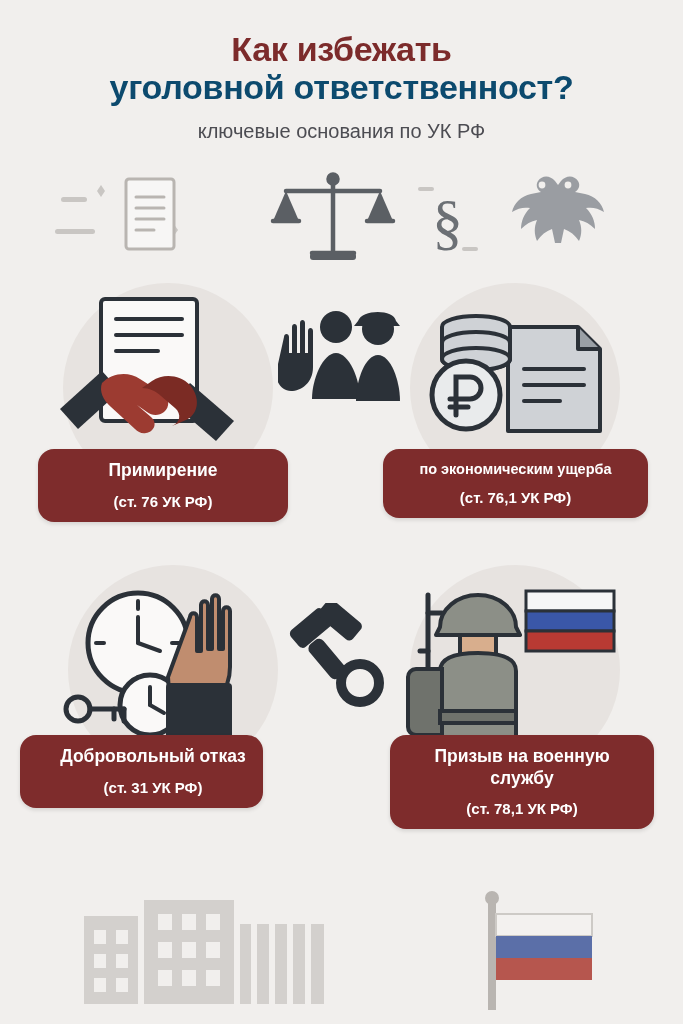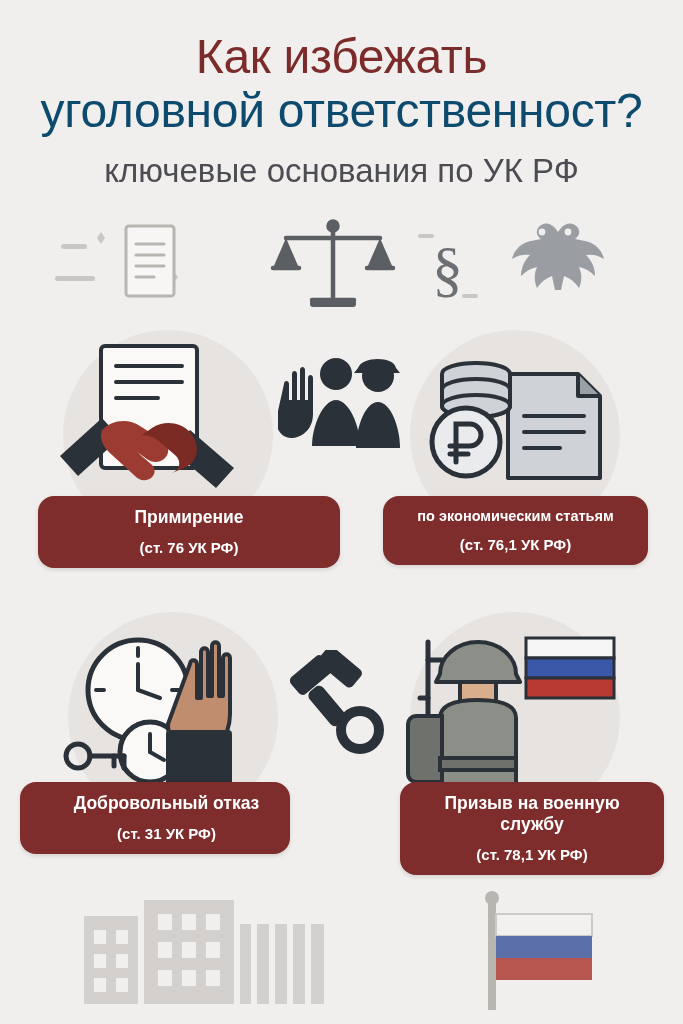--- a/index.html
+++ b/index.html
@@ -20,32 +20,32 @@
     inset: 0;
     background: #f1efed;
   }
 
   
   .title-block {
     padding-top: 30px;
     text-align: center;
   }
   .title-line {
-    font-size: 48px;
-    font-weight: normal;
+    font-size: 34px;
+    font-weight: bold;
     color: #7c2b2b;
     line-height: 1.12;
     letter-spacing: -0.3px;
   }
   .title-line.l2 {
     color: #0c4a6e;
   }
   .subtitle {
     margin-top: 14px;
-    font-size: 33px;
+    font-size: 20px;
     color: #4c4c52;
     font-weight: normal;
   }
 
   
   .deco-strip {
     position: relative;
     height: 110px;
     margin-top: 26px;
   }
@@ -194,21 +194,21 @@
           <line x1="78" y1="68" x2="120" y2="68"></line>
         </g>
 
         <path d="M22 126 l42 -38 18 20 -42 38 z" fill="#2b3138"></path>
 
         <path d="M196 138 l-44 -38 -18 20 44 38 z" fill="#2b3138"></path>
 
         <path d="M64 100 c10 -10 26 -12 38 -4 l22 14 c8 5 8 14 2 19 c-5 4 -12 4 -17 0 l-10 -7 14 12 c7 6 3 15 -5 16 c-4 1 -8 -1 -11 -4 l-24 -22 c-8 -7 -12 -16 -9 -24 z" fill="#9c3b31"></path>
         <path d="M152 102 c-10 -10 -26 -12 -38 -4 l-10 7 c7 0 14 3 19 8 l14 12 c7 6 5 15 -3 18 l14 -6 c11 -5 16 -20 4 -35 z" fill="#7b2b24"></path>
       </svg>
-      <div class="label" style="left:0px; top:166px; width:302px;">
+      <div class="label" style="left:0px; top:166px; width:250px;">
         <span class="l-main">Примирение</span>
         <span class="l-art">(ст. 76 УК РФ)</span>
       </div>
     </div>
 
     <div class="card" style="left:348px; top:0px;">
       <div class="circle" style="left:62px; top:0;"></div>
       <svg class="art" viewBox="0 0 300 215">
 
         <path d="M160 44 h70 l22 22 v82 h-92 z" fill="#cfd2d6" stroke="#2b3138" stroke-width="4" stroke-linejoin="round"></path>
@@ -227,21 +227,21 @@
           <ellipse cx="128" cy="76" rx="34" ry="11"></ellipse>
         </g>
 
         <circle cx="118" cy="112" r="34" fill="#e9ebec" stroke="#2b3138" stroke-width="5"></circle>
         <g stroke="#2b3138" stroke-width="5" stroke-linecap="round" fill="none">
           <path d="M108 132 V94 h14 a11 11 0 0 1 0 22 h-20"></path>
           <line x1="102" y1="124" x2="120" y2="124"></line>
         </g>
       </svg>
       <div class="label" style="left:35px; top:166px; width:265px;">
-        <span class="l-sub">по экономическим статьям</span>
+        <span class="l-sub">по экономическим ущерба</span>
         <span class="l-art">(ст. 76,1 УК РФ)</span>
       </div>
     </div>
 
     <svg style="position:absolute; left:278px; top:18px;" width="130" height="110" viewBox="0 0 130 110">
       <g fill="#2b3138">
 
         <path d="M6 36 c0 -4 5 -4 5 0 v16 h3 V26 c0 -4 5 -4 5 0 v26 h3 V22 c0 -4 5 -4 5 0 v30 h3 V30 c0 -4 5 -4 5 0 v36 c0 16 -12 24 -22 24 c-9 0 -15 -8 -15 -18 z"></path>
 
         <circle cx="58" cy="26" r="16"></circle>
@@ -276,21 +276,21 @@
         <g stroke="#2b3138" stroke-width="5" fill="none" stroke-linecap="round">
           <circle cx="58" cy="144" r="12"></circle>
           <line x1="70" y1="144" x2="104" y2="144"></line>
           <line x1="94" y1="144" x2="94" y2="154"></line>
           <line x1="104" y1="144" x2="104" y2="156"></line>
         </g>
 
         <path d="M170 52 c0 -5 7 -5 7 0 v34 h4 V40 c0 -5 7 -5 7 0 v44 h4 V34 c0 -5 7 -5 7 0 v50 h4 V46 c0 -5 7 -5 7 0 v56 c0 26 -18 40 -36 40 c-16 0 -26 -12 -26 -30 z" fill="#c08d6f" stroke="#2b3138" stroke-width="4" stroke-linejoin="round"></path>
         <rect x="146" y="118" width="66" height="58" rx="4" fill="#2b3138"></rect>
       </svg>
-      <div class="label" style="left:0px; top:170px; width:270px;padding-left:37px;">
+      <div class="label" style="left:0px; top:170px; width:243px;padding-left:37px;">
         <span class="l-main">Добровольный отказ</span>
         <span class="l-art">(ст. 31 УК РФ)</span>
       </div>
     </div>
 
     <div class="card" style="left:368px; top:282px;">
       <div class="circle" style="left:42px; top:0;"></div>
       <svg class="art" viewBox="0 0 300 215">
 
         <g>
@@ -308,21 +308,21 @@
         <path d="M72 62 a38 32 0 0 1 76 0 l4 8 h-84 z" fill="#8c8f87" stroke="#2b3138" stroke-width="4" stroke-linejoin="round"></path>
 
         <path d="M92 70 h36 v20 a18 18 0 0 1 -36 0 z" fill="#d8ae8d" stroke="#2b3138" stroke-width="4"></path>
 
         <path d="M72 106 c0 -12 14 -18 38 -18 s38 6 38 18 v86 h-76 z" fill="#8c8f87" stroke="#2b3138" stroke-width="4" stroke-linejoin="round"></path>
 
         <path d="M48 104 h26 v66 h-26 a8 8 0 0 1 -8 -8 v-50 a8 8 0 0 1 8 -8 z" fill="#6f726c" stroke="#2b3138" stroke-width="4"></path>
 
         <rect x="72" y="146" width="76" height="12" fill="#6f726c" stroke="#2b3138" stroke-width="4"></rect>
       </svg>
-      <div class="label" style="left:32px; top:170px; width:264px;">
+      <div class="label" style="left:22px; top:170px; width:264px;">
         <span class="l-main">Призыв на военную</span>
         <span class="l-main">службу</span>
         <span class="l-art">(ст. 78,1 УК РФ)</span>
       </div>
     </div>
 
     <svg style="position:absolute; left:282px; top:320px;" width="116" height="110" viewBox="0 0 116 110">
       <g fill="#2b3138">
         <rect x="8" y="14" width="42" height="22" rx="5" transform="rotate(-40 29 25)"></rect>
         <rect x="36" y="6" width="44" height="22" rx="5" transform="rotate(40 58 17)"></rect>

